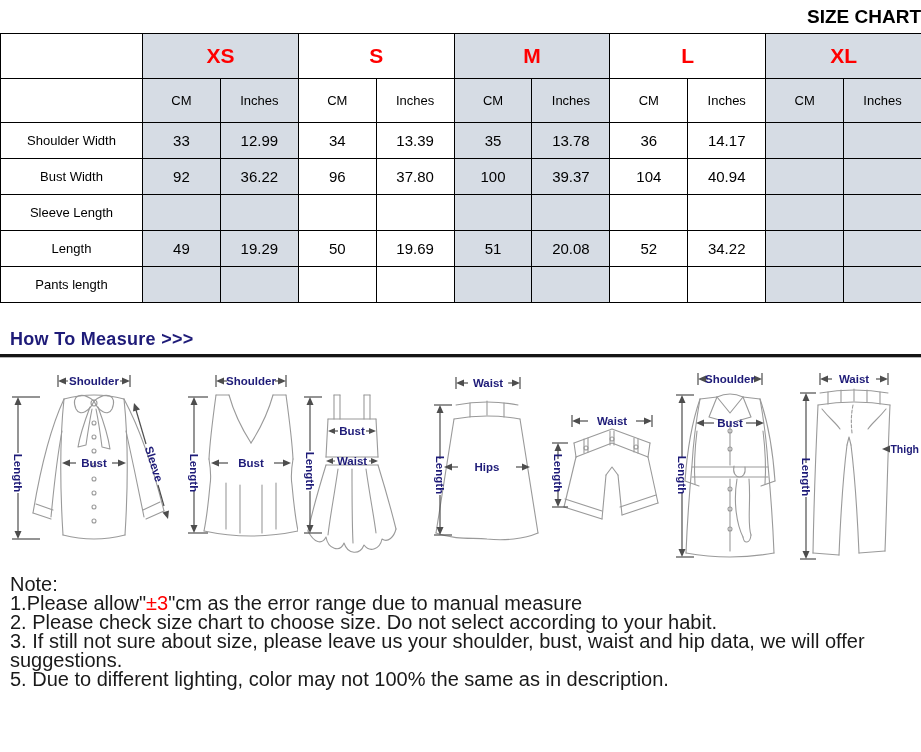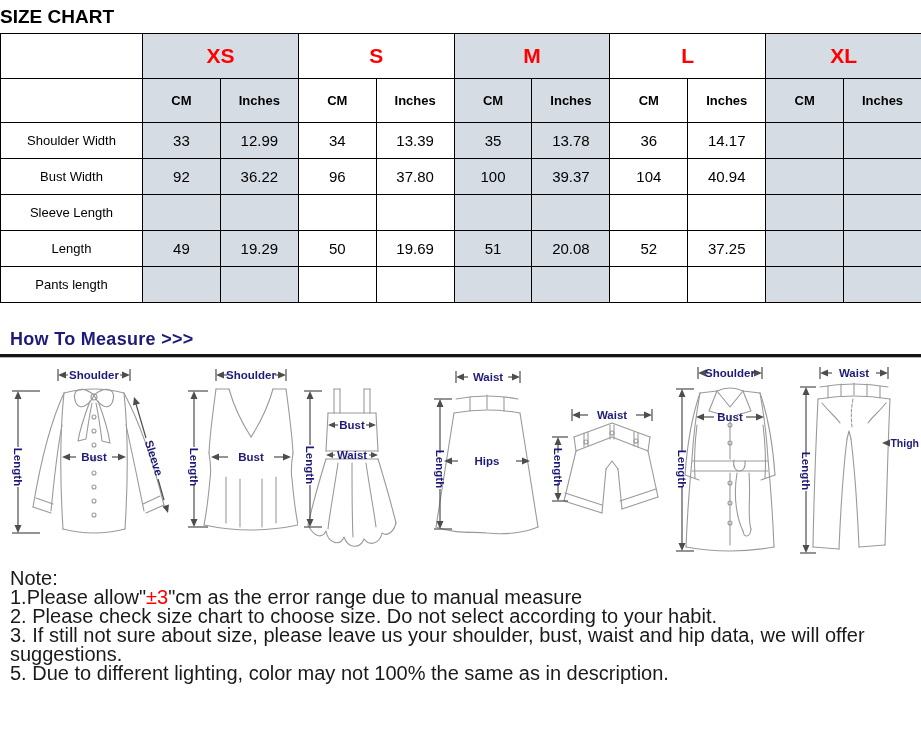--- a/index.html
+++ b/index.html
@@ -8,44 +8,44 @@
     --shaded:#d6dce4;
   }
   *{box-sizing:border-box;}
   html,body{margin:0;padding:0;}
   body{
     width:921px;height:752px;position:relative;overflow:hidden;
     background:#ffffff;color:#000;
     font-family:"Liberation Sans", sans-serif;
   }
   .page-title{
-    text-align:left;font-size:19px;font-weight:bold;
+    text-align:right;font-size:19px;font-weight:bold;
     padding-top:6px;height:29px;color:#000;
   }
   
   table.size-chart{
     border-collapse:collapse;table-layout:fixed;width:921px;margin-top:4px;
   }
   table.size-chart th, table.size-chart td{
     border:1px solid #000;text-align:center;vertical-align:middle;
     padding:0;overflow:hidden;background:#fff;font-weight:normal;
   }
   table.size-chart .shaded{background:var(--shaded);}
   tr.size-row th{height:45px;font-size:21px;font-weight:bold;color:var(--red);}
   tr.size-row th.corner{color:#000;}
-  tr.unit-row th{height:44px;font-size:13px;font-weight:bold;color:#000;}
+  tr.unit-row th{height:44px;font-size:13px;font-weight:normal;color:#000;}
   table.size-chart tbody th{height:36px;font-size:13px;color:#000;}
   table.size-chart tbody td{font-size:15px;color:#000;}
   
   .measure-heading{
     margin:26px 0 4px 10px;font-size:18px;font-weight:bold;
     color:var(--navy);letter-spacing:.3px;
   }
   .divider{height:4px;background:#151515;border-bottom:1px solid #b5b5b5;}
-  .diagram-strip{position:relative;height:196px;margin-top:3px;}
+  .diagram-strip{position:relative;height:196px;margin-top:9px;}
   .diagram{position:absolute;top:0;}
   .garment{fill:none;stroke:#9a9a9a;stroke-width:1.1;stroke-linecap:round;stroke-linejoin:round;}
   .meas{fill:none;stroke:#4d4d4d;stroke-width:1.2;}
   .mhead{fill:#4d4d4d;stroke:none;}
   .dash{stroke-dasharray:3,2;}
   .mlabel{
     fill:var(--navy);font-weight:bold;font-size:11.5px;
     font-family:"Liberation Sans", sans-serif;
   }
   .mlabel.small{font-size:10.5px;}
@@ -137,21 +137,21 @@
       </tr>
       <tr>
         <th>Length</th>
         <td class="shaded">49</td>
         <td class="shaded">19.29</td>
         <td>50</td>
         <td>19.69</td>
         <td class="shaded">51</td>
         <td class="shaded">20.08</td>
         <td>52</td>
-        <td>37.25</td>
+        <td>34.22</td>
         <td class="shaded"></td>
         <td class="shaded"></td>
       </tr>
       <tr>
         <th>Pants length</th>
         <td class="shaded"></td>
         <td class="shaded"></td>
         <td></td>
         <td></td>
         <td class="shaded"></td>

